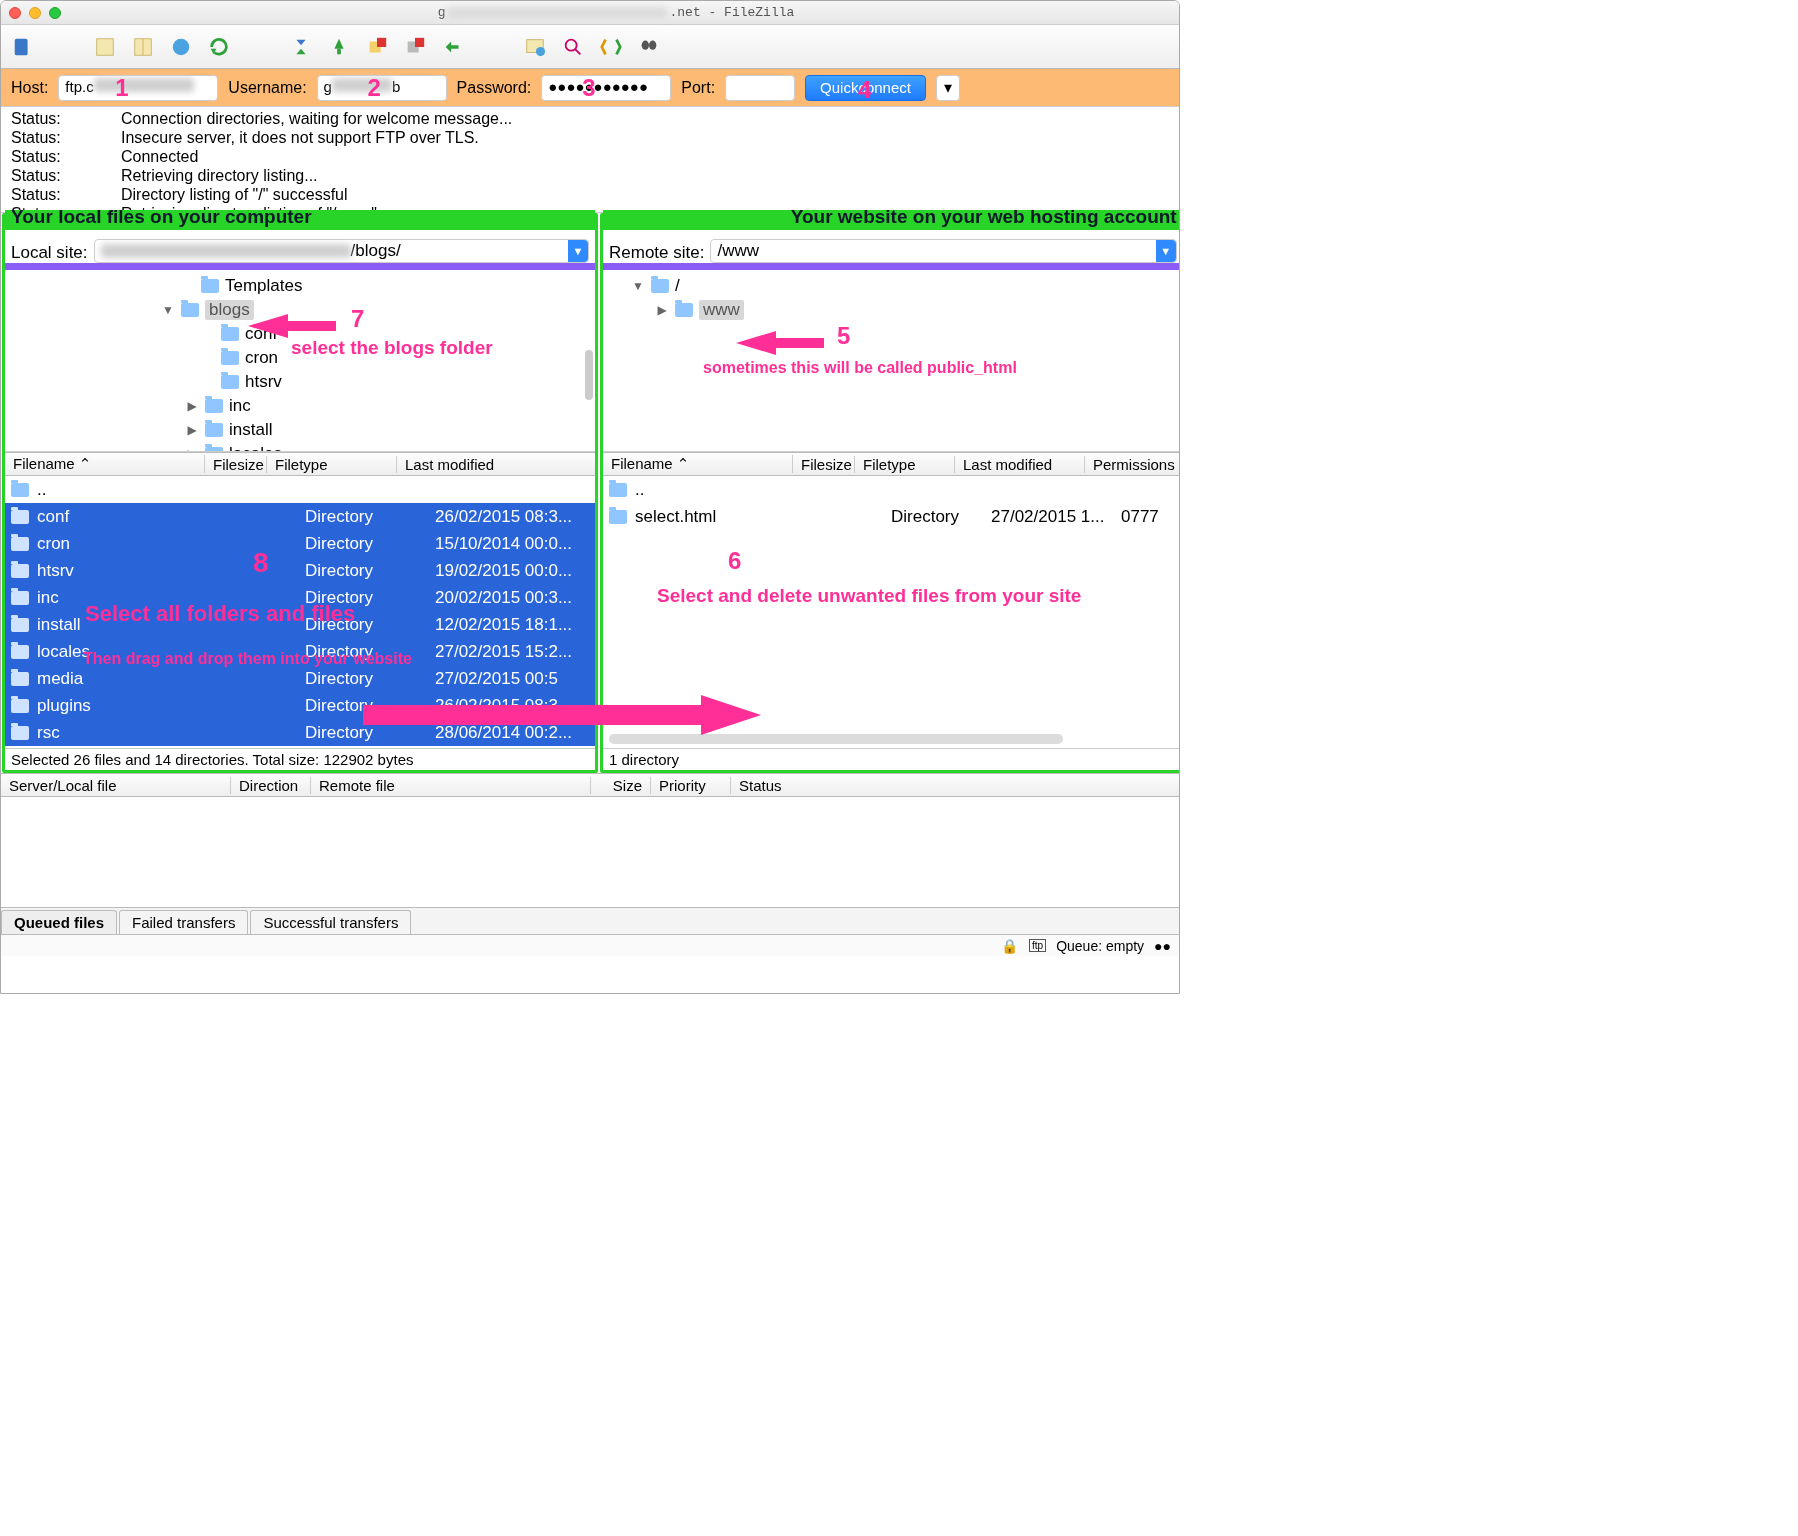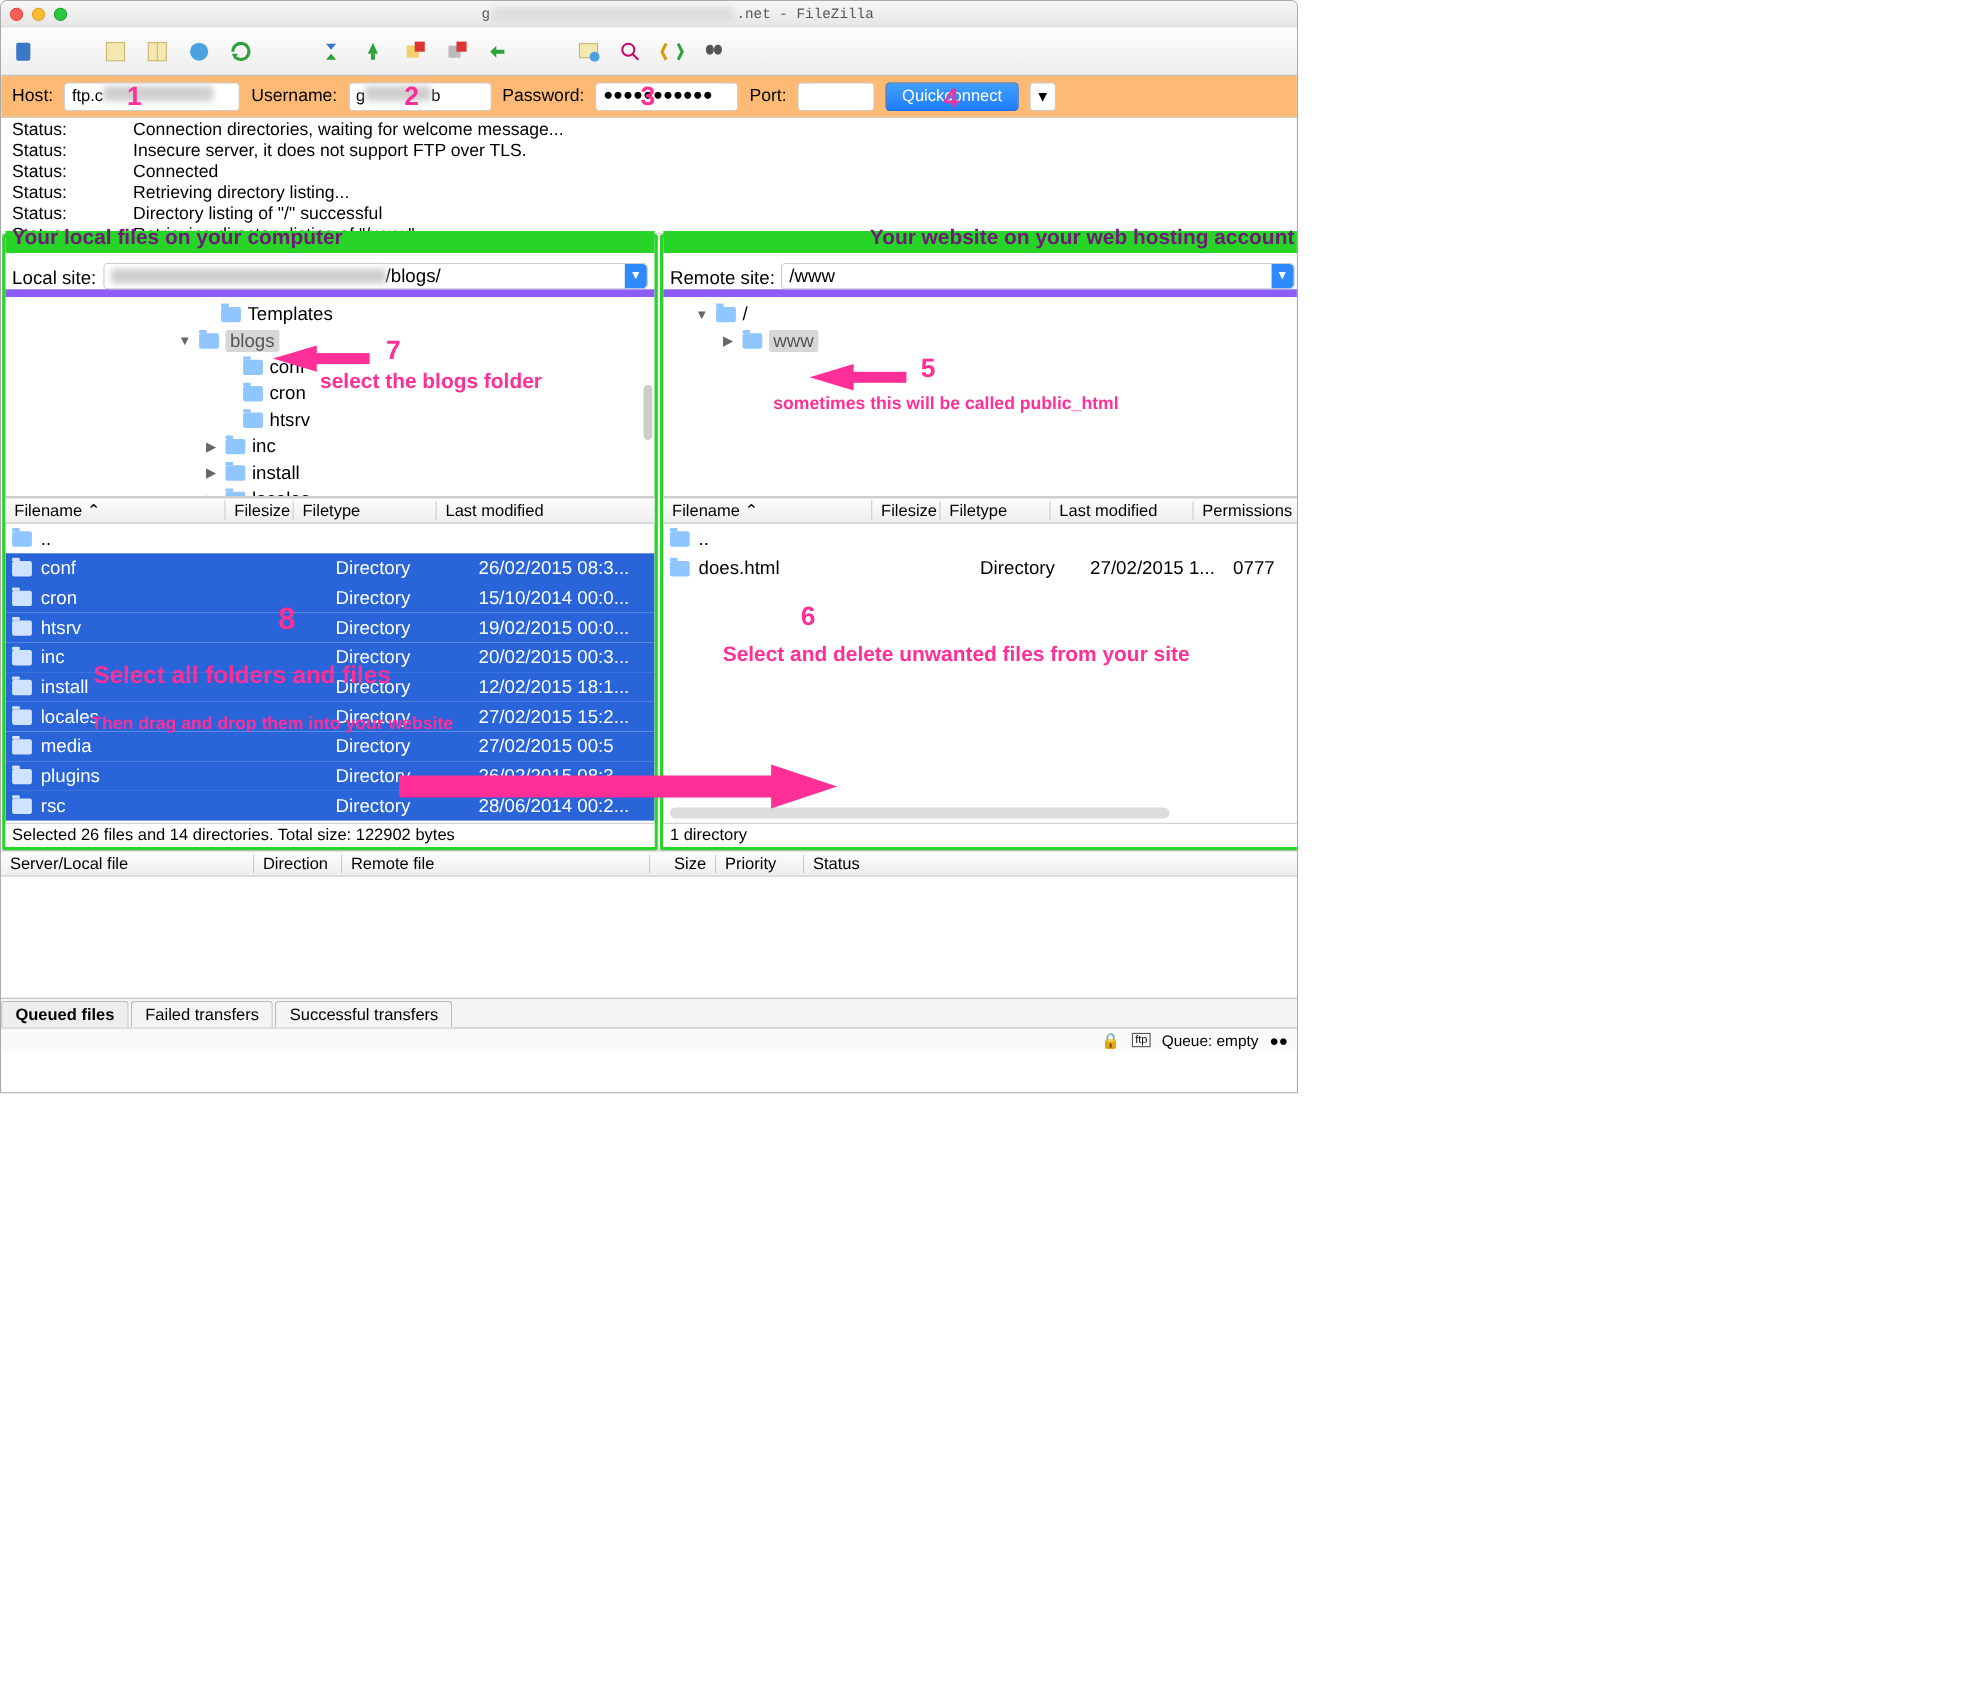--- a/index.html
+++ b/index.html
@@ -21,21 +21,21 @@
   .quickbar label{white-space:nowrap;}
   .qinput{border:1px solid #ccc;border-radius:4px;height:26px;padding:2px 6px;font-size:15px;background:#fff;}
   .qbtn{background:linear-gradient(#3fa1ff,#1f7bff);color:#fff;border:1px solid #1670e6;border-radius:4px;height:26px;padding:0 14px;font-size:15px;}
   .qdrop{border:1px solid #ccc;border-radius:4px;height:26px;width:24px;display:flex;align-items:center;justify-content:center;background:#fff;}
   .blurtext{display:inline-block;height:14px;background:#cfcfcf;filter:blur(3px);border-radius:3px;}
   .log{height:106px;border-bottom:1px solid #ccc;padding:2px 10px;font-size:16px;line-height:19px;overflow:hidden;font-family:Arial;}
   .log .row{display:flex;}
   .log .lab{width:110px;}
   .panes{display:flex;height:560px;}
   .pane{flex:1;border:3px solid #28d428;border-radius:2px;position:relative;display:flex;flex-direction:column;margin:0 1px;}
-  .panelabel{position:absolute;top:-6px;left:0;right:0;font-size:19px;font-weight:bold;color:#701a75;background:#28d428;padding:0 6px;height:20px;line-height:14px;text-align:left;}
+  .panelabel{position:absolute;top:-6px;left:0;right:0;font-size:19px;font-weight:bold;color:#0f172a;background:#28d428;padding:0 6px;height:20px;line-height:14px;text-align:left;}
   .panelabel.right{text-align:right;}
   .siterow{display:flex;align-items:flex-end;height:36px;border-bottom:7px solid #8b5cf6;padding:0 6px;gap:6px;}
   .siterow .combo{flex:1;border:1px solid #ccc;border-radius:4px;height:24px;display:flex;align-items:center;padding:0 6px;position:relative;background:#fff;}
   .combochev{position:absolute;right:0;top:0;bottom:0;width:20px;background:#2f8aff;border-radius:0 4px 4px 0;display:flex;align-items:center;justify-content:center;color:#fff;font-size:11px;}
   .tree{flex:0 0 182px;border-bottom:1px solid #ccc;overflow:hidden;padding:4px 0 0 16px;font-size:17px;position:relative;}
   .treerow{display:flex;align-items:center;height:24px;padding-left:10px;gap:6px;}
   .treerow .tw{width:14px;text-align:center;color:#666;font-size:12px;}
   .treerow .fico{width:18px;height:14px;background:#8fc6ff;border-radius:2px;position:relative;}
   .treerow .fico:before{content:"";position:absolute;left:0;top:-3px;width:7px;height:3px;background:#8fc6ff;border-radius:1px 1px 0 0;}
   .treerow.sel .lbl{background:#d7d7d7;padding:0 4px;border-radius:2px;color:#555;}
@@ -393,21 +393,21 @@
       <div class="frow">
             <span class="fico"></span>
             <span class="c" style="width:220px;">..</span>
             <span class="c" style="width:36px;"></span>
             <span class="c" style="width:100px;"></span>
             <span class="c" style="width:130px;"></span>
             <span class="c" style="flex:1;"></span>
           </div>
           <div class="frow">
             <span class="fico"></span>
-            <span class="c" style="width:220px;">does.html</span>
+            <span class="c" style="width:220px;">select.html</span>
             <span class="c" style="width:36px;"></span>
             <span class="c" style="width:100px;">Directory</span>
             <span class="c" style="width:130px;">27/02/2015 1...</span>
             <span class="c" style="flex:1;">0777</span>
           </div>
         </div>
       <div class="selsummary">1 directory</div>
     </div>
   </div>
 

